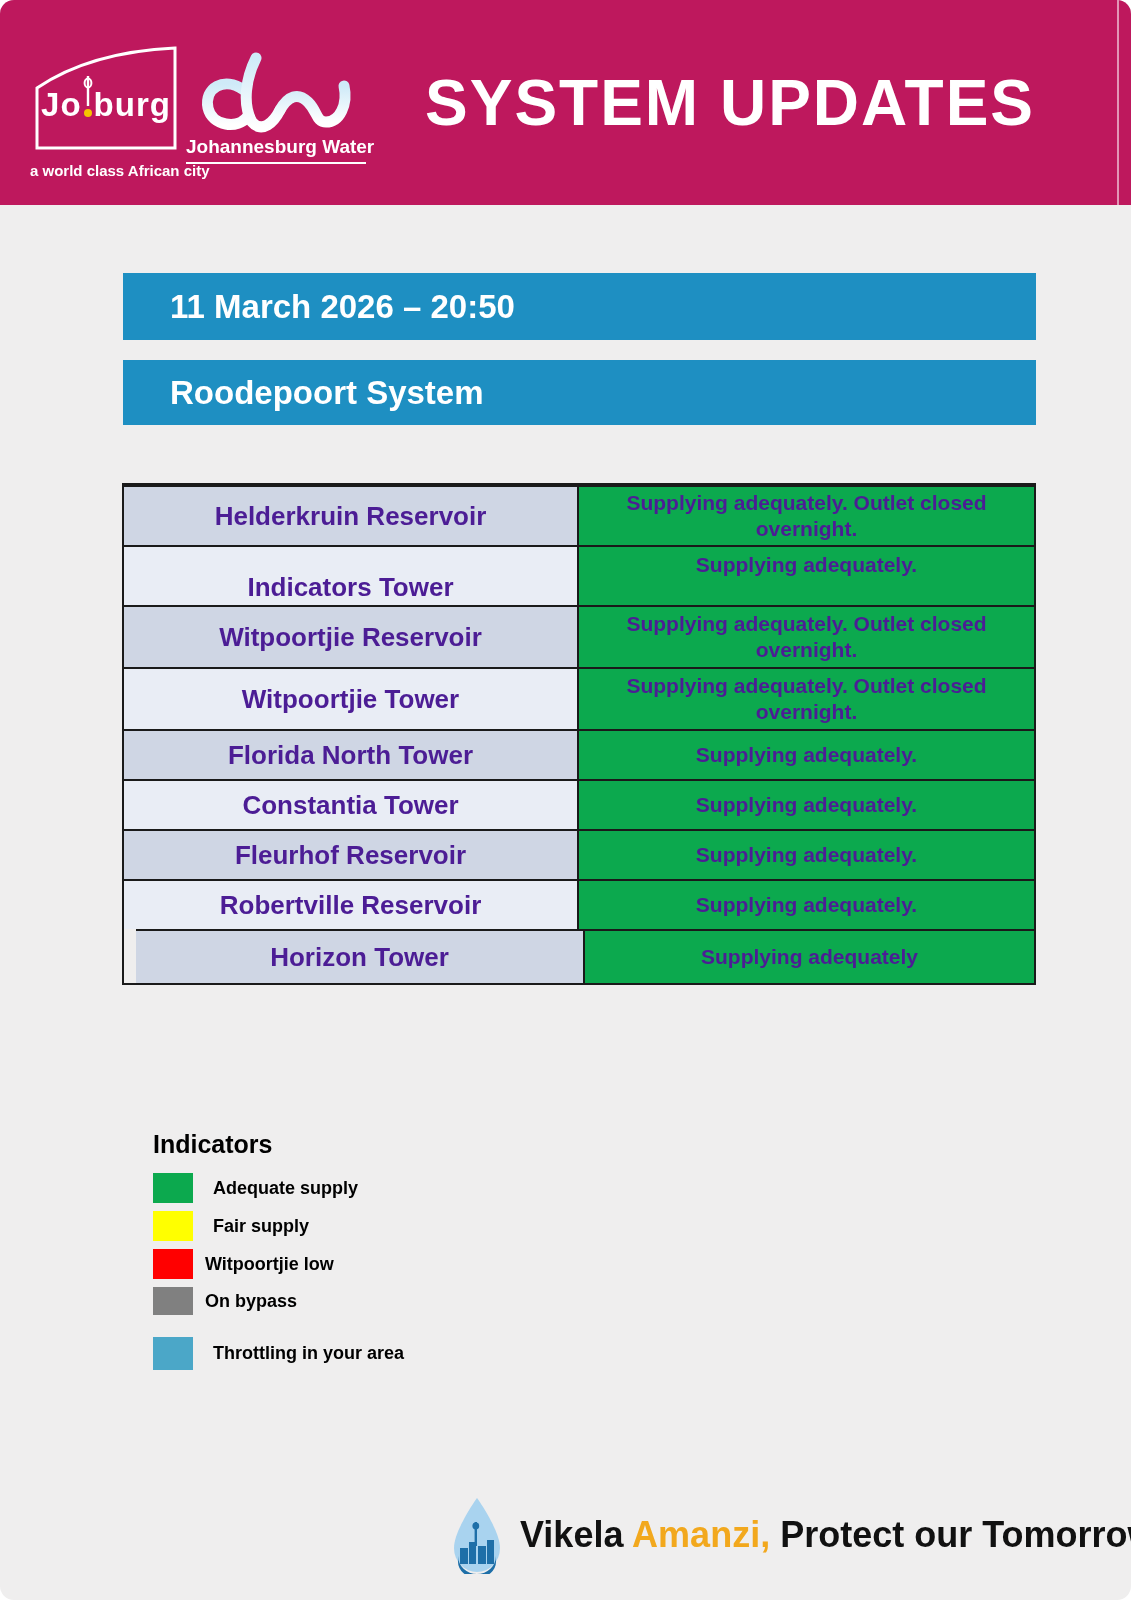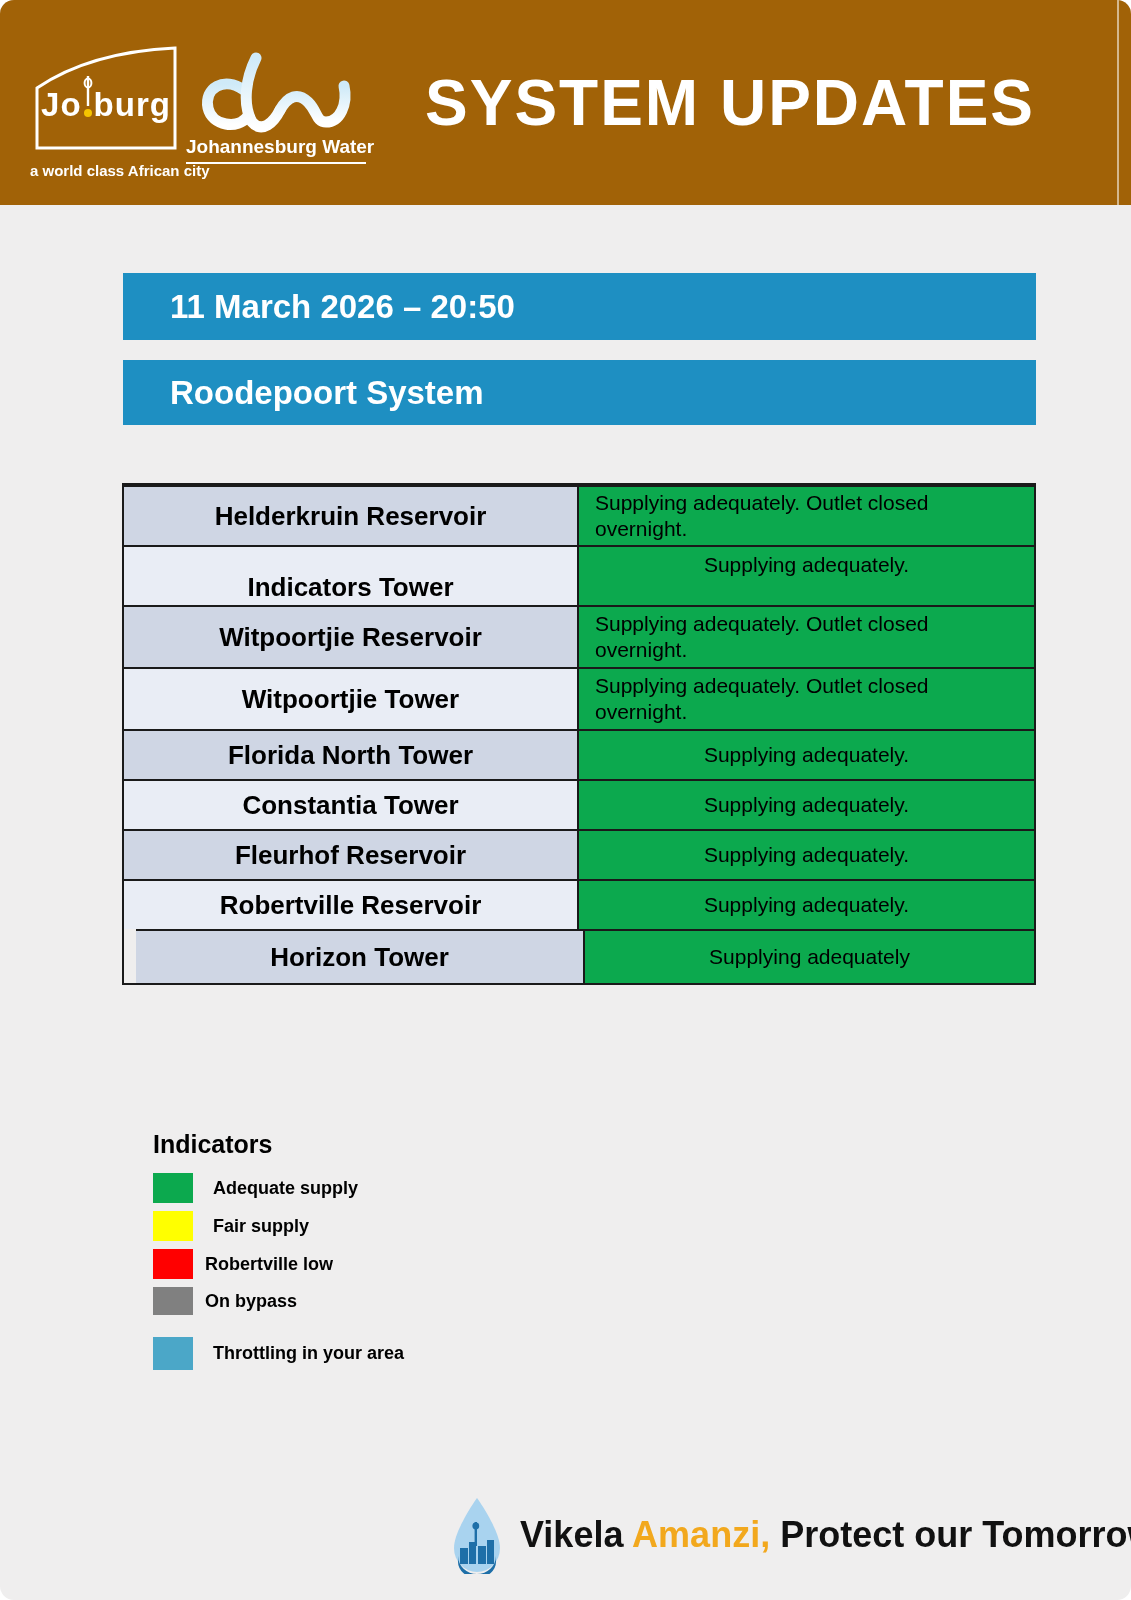--- a/index.html
+++ b/index.html
@@ -4,21 +4,21 @@
 <style>
   html,body{margin:0;padding:0;background:#ffffff;}
   body{font-family:"Liberation Sans", sans-serif;}
   .page{
     position:relative;width:1131px;height:1600px;background:#EFEEEE;
     overflow:hidden;border-radius:14px;
   }
   
   .header{
     position:absolute;left:0;top:0;width:1131px;height:205px;
-    background:#a16207;
+    background:#be185d;
   }
   .header:after{
     content:"";position:absolute;right:12px;top:0;width:2px;height:205px;
     background:rgba(255,255,255,.55);
   }
   .joburg{
     position:absolute;left:35px;top:46px;width:142px;height:104px;
   }
   .joburg svg{position:absolute;left:0;top:0;}
   .joburg-text{
@@ -58,24 +58,24 @@
   }
   .t-head{display:flex;background:#2191C4;height:50px;}
   .t-head .hcell{
     width:50%;display:flex;align-items:center;justify-content:center;
     color:#fff;font-size:22px;font-weight:bold;box-sizing:border-box;
   }
   .t-head .hcell:first-child{border-right:2px solid #1a1a1a;}
   .t-row{display:flex;border-top:2px solid #1a1a1a;}
   .cell{
     width:50%;display:flex;align-items:center;justify-content:center;
-    box-sizing:border-box;color:#000000;
+    text-align:center;box-sizing:border-box;color:#4c1d95;
   }
   .cell-name{font-size:26px;font-weight:bold;border-right:2px solid #1a1a1a;}
-  .cell-status{background:#0CA94E;font-size:21px;font-weight:normal;padding:2px 16px;line-height:1.25;}
+  .cell-status{background:#0CA94E;font-size:21px;font-weight:bold;padding:2px 16px;line-height:1.25;}
   .rows .t-row:nth-child(odd) .cell-name{background:#CFD6E4;}
   .rows .t-row:nth-child(even) .cell-name{background:#E9EDF5;}
   .rows .t-row:nth-child(1){height:58px;}
   .rows .t-row:nth-child(2){height:58px;}
   .rows .t-row:nth-child(3){height:60px;}
   .rows .t-row:nth-child(4){height:60px;}
   .rows .t-row:nth-child(5){height:48px;}
   .rows .t-row:nth-child(6){height:48px;}
   .rows .t-row:nth-child(7){height:48px;}
   .rows .t-row:nth-child(8){height:48px;}
@@ -187,21 +187,21 @@
     <div class="ind-item i1">
       <div class="swatch" style="background-color: rgb(12, 169, 78);"></div>
       <div class="ind-label">Adequate supply</div>
     </div>
     <div class="ind-item i2">
       <div class="swatch" style="background-color: rgb(255, 255, 0);"></div>
       <div class="ind-label">Fair supply</div>
     </div>
     <div class="ind-item i3">
       <div class="swatch" style="background-color: rgb(255, 0, 0);"></div>
-      <div class="ind-label">Robertville low</div>
+      <div class="ind-label">Witpoortjie low</div>
     </div>
     <div class="ind-item i4">
       <div class="swatch" style="background-color: rgb(128, 128, 128);"></div>
       <div class="ind-label">On bypass</div>
     </div>
     <div class="ind-item i5">
       <div class="swatch" style="background-color: rgb(75, 167, 200);"></div>
       <div class="ind-label">Throttling in your area</div>
     </div>
   </div>

